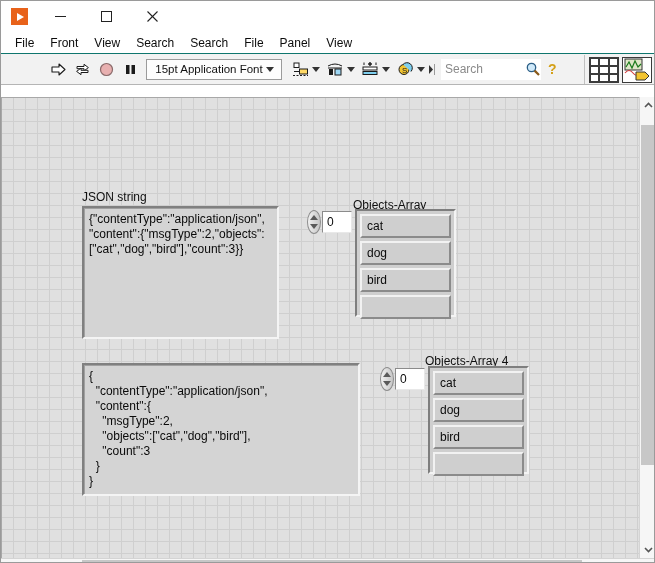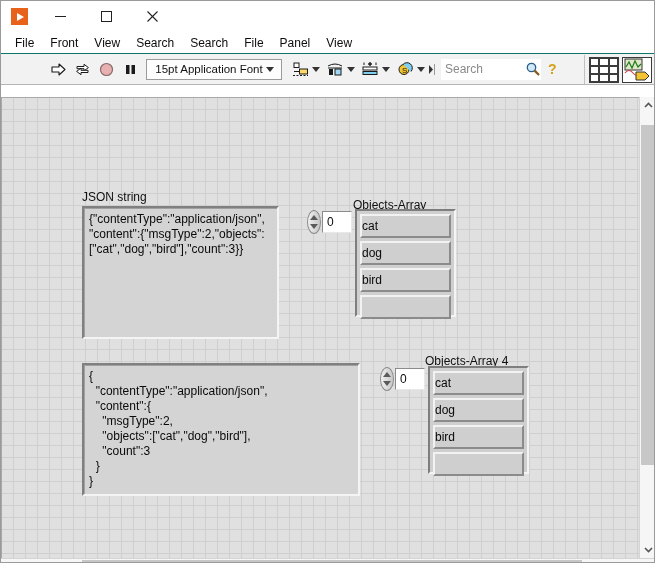--- a/index.html
+++ b/index.html
@@ -278,20 +278,21 @@
   }
   .lv-array-el {
     height: 24px;
     background: #cfcfcf;
     border-top: 2px solid #f2f2f2;
     border-left: 2px solid #f2f2f2;
     border-right: 2px solid #8b8b8b;
     border-bottom: 2px solid #8b8b8b;
     margin-bottom: 3px;
     display: flex; align-items: center;
+    padding-left: 5px;
     font-size: 12px;
     color: #0a0a0a;
   }
   .lv-array-el:last-child { margin-bottom: 0; }
 
   
   .lv-index {
     position: absolute;
     display: flex; align-items: center;
   }

